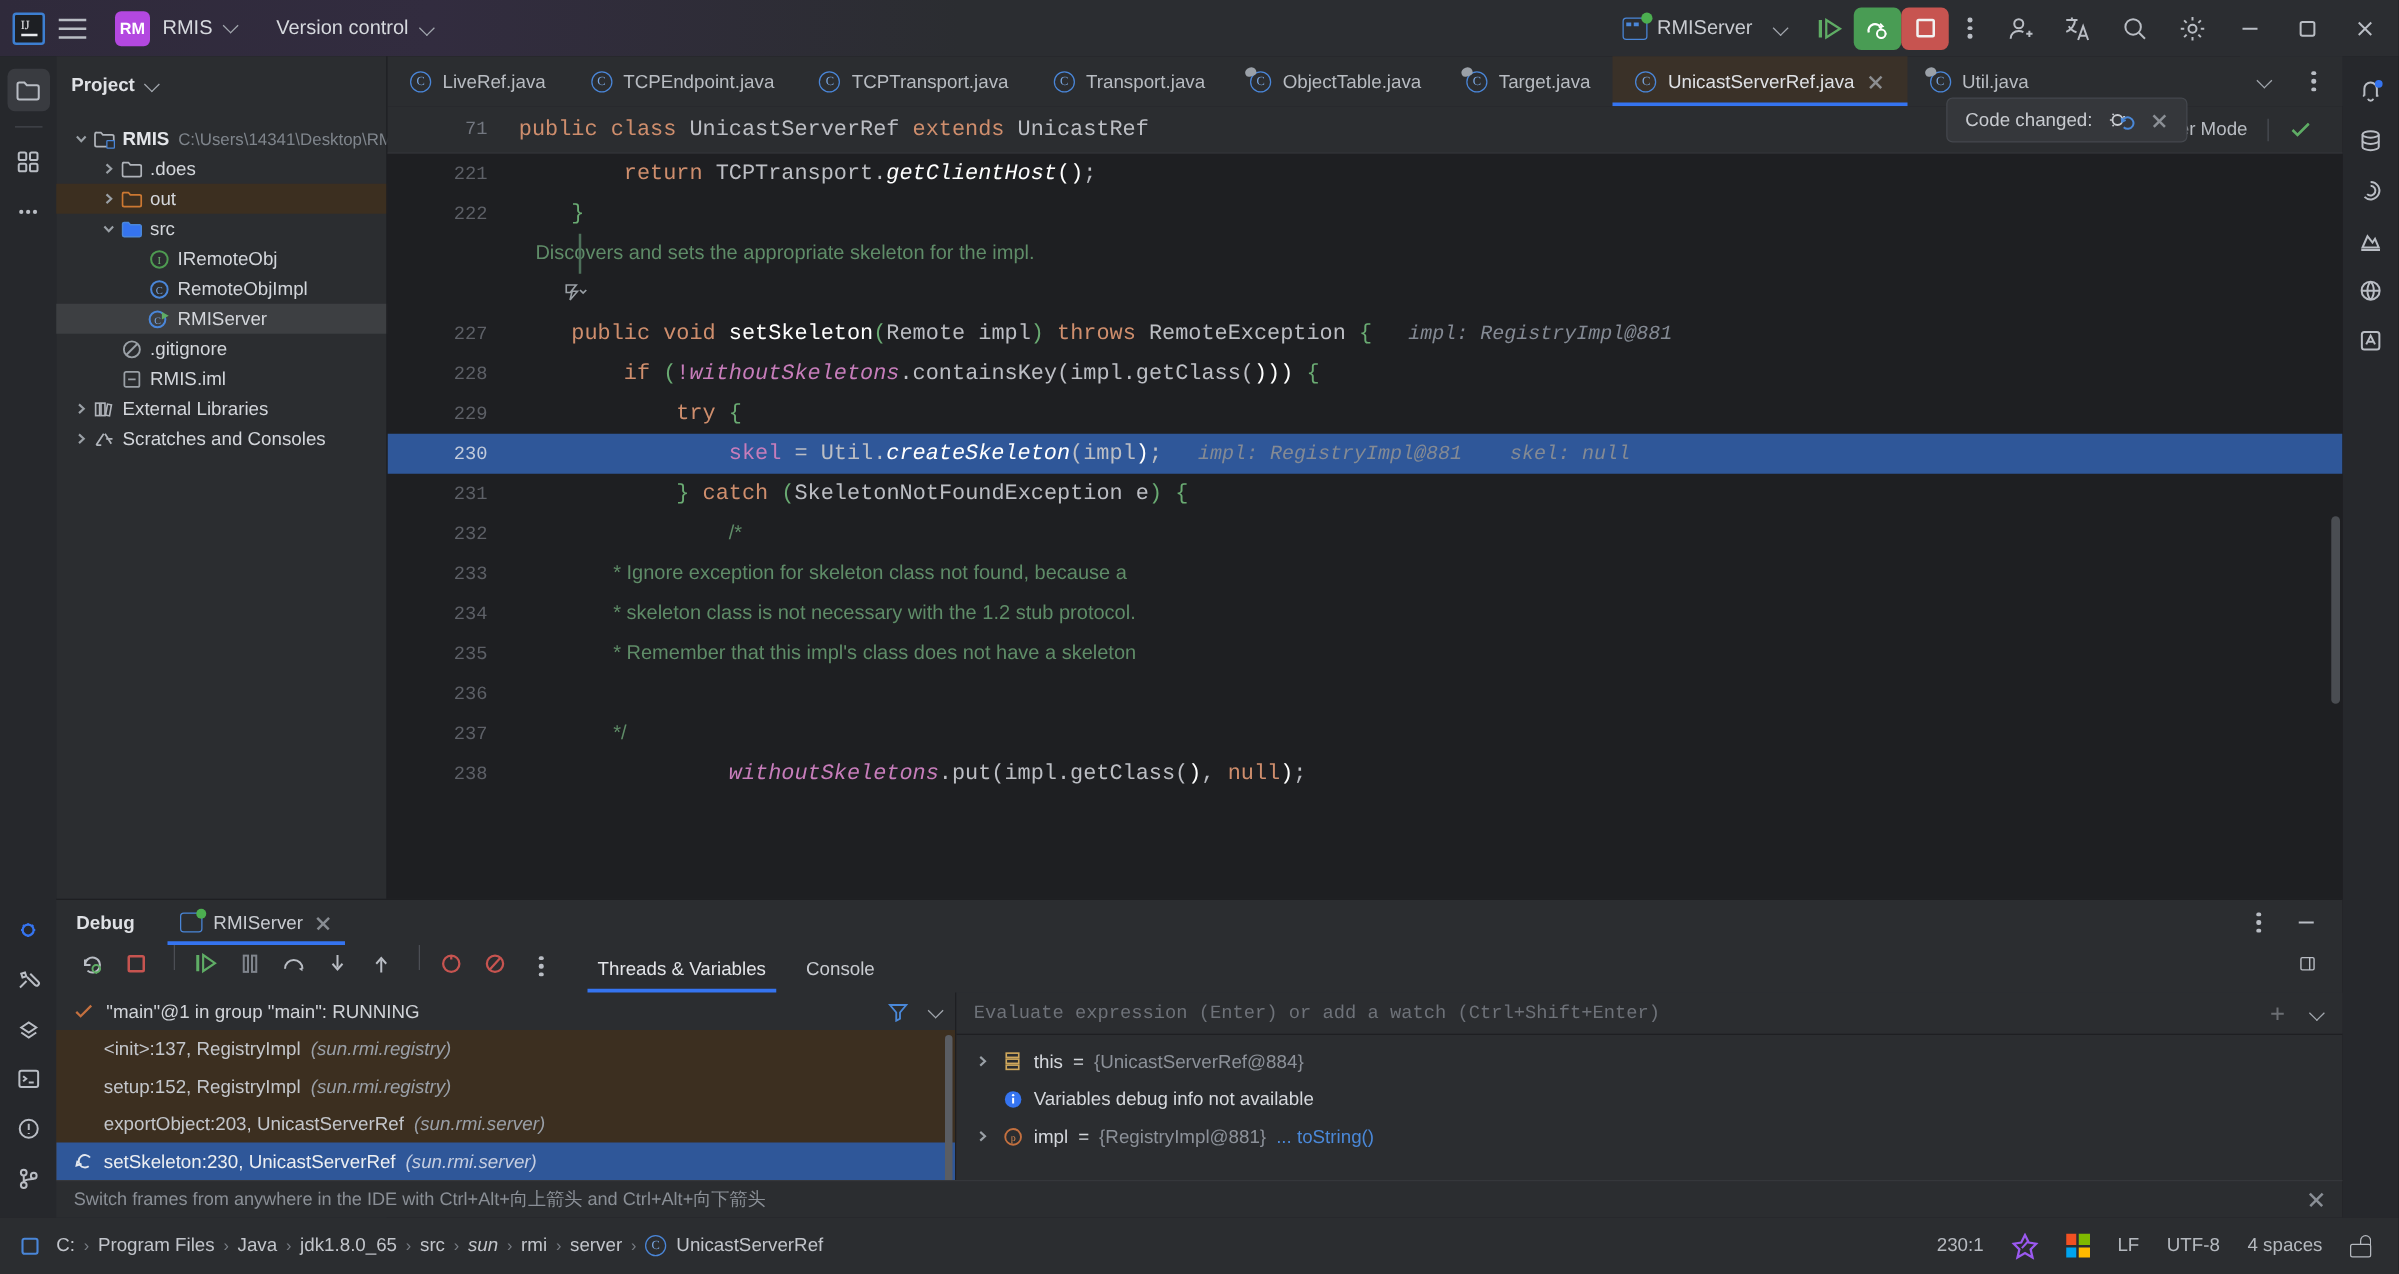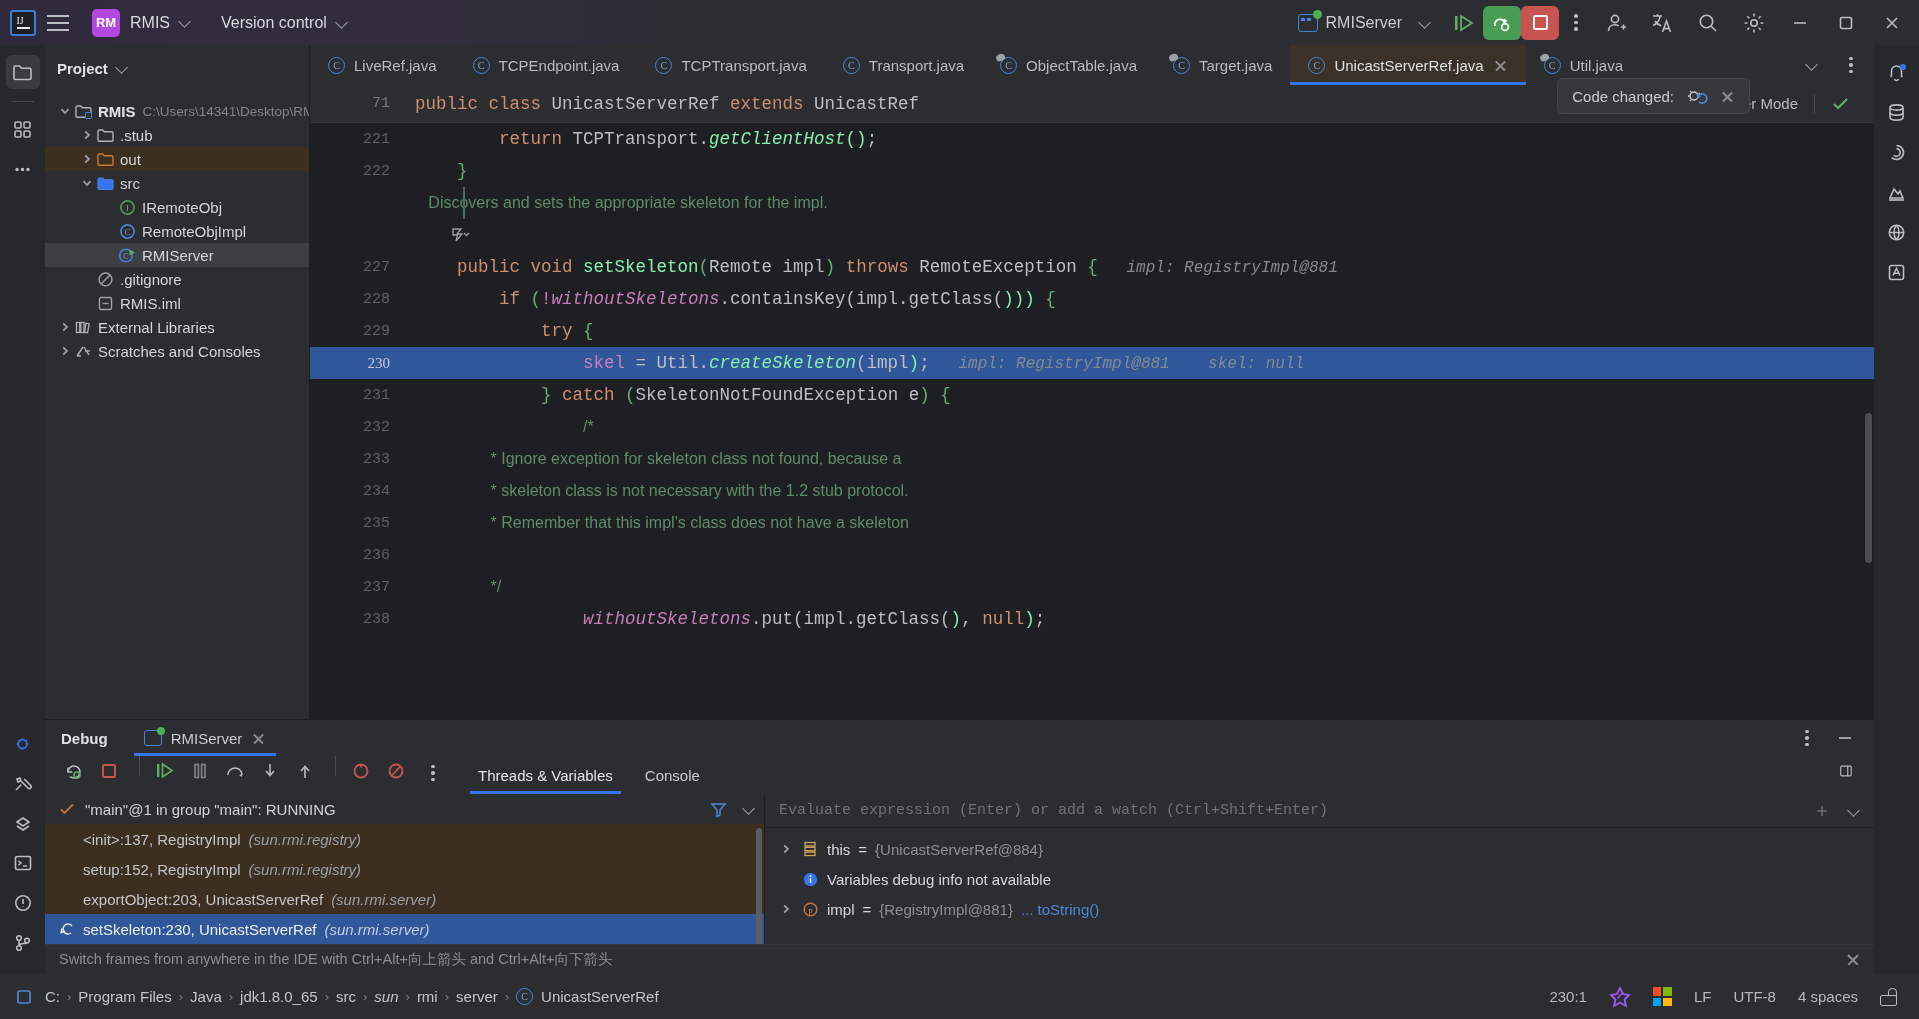--- a/index.html
+++ b/index.html
@@ -99,23 +99,23 @@
 
   .sticky{ height:38px; background:#2b2d30; display:flex; align-items:center; position:relative; border-bottom:1px solid #34363a;}
   .sticky .gutnum{ width:100px; text-align:right; padding-right:20px; color:#737780; font-size:15px;}
   .rmode{ margin-left:auto; display:flex;align-items:center; gap:16px; padding-right:24px; font-size:15px; color:#b8bcc2;}
   .rmode .divider{width:1px;height:18px;background:#4b4e54;}
 
   #code{ flex:1; position:relative; overflow:hidden; background:#1e1f22; }
   .cline{ height:32px; display:flex; align-items:center; position:relative; }
   .cline.hl{ background:#2f5799; }
   .gutnum{ width:100px; flex:0 0 100px; text-align:right; padding-right:20px; color:#5d6067; font-size:15px; font-family:"Liberation Mono",monospace;}
-  .cline.hl .gutnum{ color:#c2cbdb;font-family:Liberation Serif, serif; }
+  .cline.hl .gutnum{ color:#c2cbdb; }
   .ctext{ font-family:"Liberation Mono",monospace; font-size:17.5px; white-space:pre; color:#bcbec4; padding-left:5px;}
-  .k{color:#cf8e6d;} .m{color:#86efac;} .s{color:#6aab73;} .f{color:#c77dbb;}
+  .k{color:#cf8e6d;} .m{color:#ffffff;} .s{color:#6aab73;} .f{color:#c77dbb;}
   .it{font-style:italic;} .p{color:#bcbec4;}
   .hint{color:#848a94;font-style:italic;font-size:16px;}
   .cmt{color:#5f8c68;font-size:16px;font-family:"Liberation Sans",sans-serif;}
   .docbar{position:absolute;left:153px;top:0;bottom:0;width:2px;background:#4d6f5a;}
 
   .codechanged{
     position:absolute; right:124px; top:33px; background:#35373b; border:1px solid #44474d;
     border-radius:5px; height:36px; display:flex; align-items:center; gap:12px; padding:0 14px;
     font-size:15px; color:#c8cbd0;
   }
@@ -363,21 +363,21 @@
           <span class="tarrow">
             <svg width="12" height="12" viewBox="0 0 12 12">
               <path d="M4.2 2.5L8 6l-3.8 3.5"></path>
             </svg>
           </span>
           <span class="ticon">
             <svg width="17" height="15" viewBox="0 0 17 15">
               <path d="M1 3.2A1.3 1.3 0 0 1 2.3 2h3.4l1.6 1.8h7.4A1.3 1.3 0 0 1 16 5.1V12a1.3 1.3 0 0 1-1.3 1.3H2.3A1.3 1.3 0 0 1 1 12z" fill="none" stroke="#b0b4ba" stroke-width="1.4"></path>
             </svg>
           </span>
-          <span class="tlabel">.stub</span>
+          <span class="tlabel">.does</span>
         </div>
         <div class="trow hl" style="padding-left: 34px;">
           <span class="tarrow">
             <svg width="12" height="12" viewBox="0 0 12 12">
               <path d="M4.2 2.5L8 6l-3.8 3.5"></path>
             </svg>
           </span>
           <span class="ticon">
             <svg width="17" height="15" viewBox="0 0 17 15">
               <path d="M1 3.2A1.3 1.3 0 0 1 2.3 2h3.4l1.6 1.8h7.4A1.3 1.3 0 0 1 16 5.1V12a1.3 1.3 0 0 1-1.3 1.3H2.3A1.3 1.3 0 0 1 1 12z" fill="none" stroke="#cc7832" stroke-width="1.4"></path>

